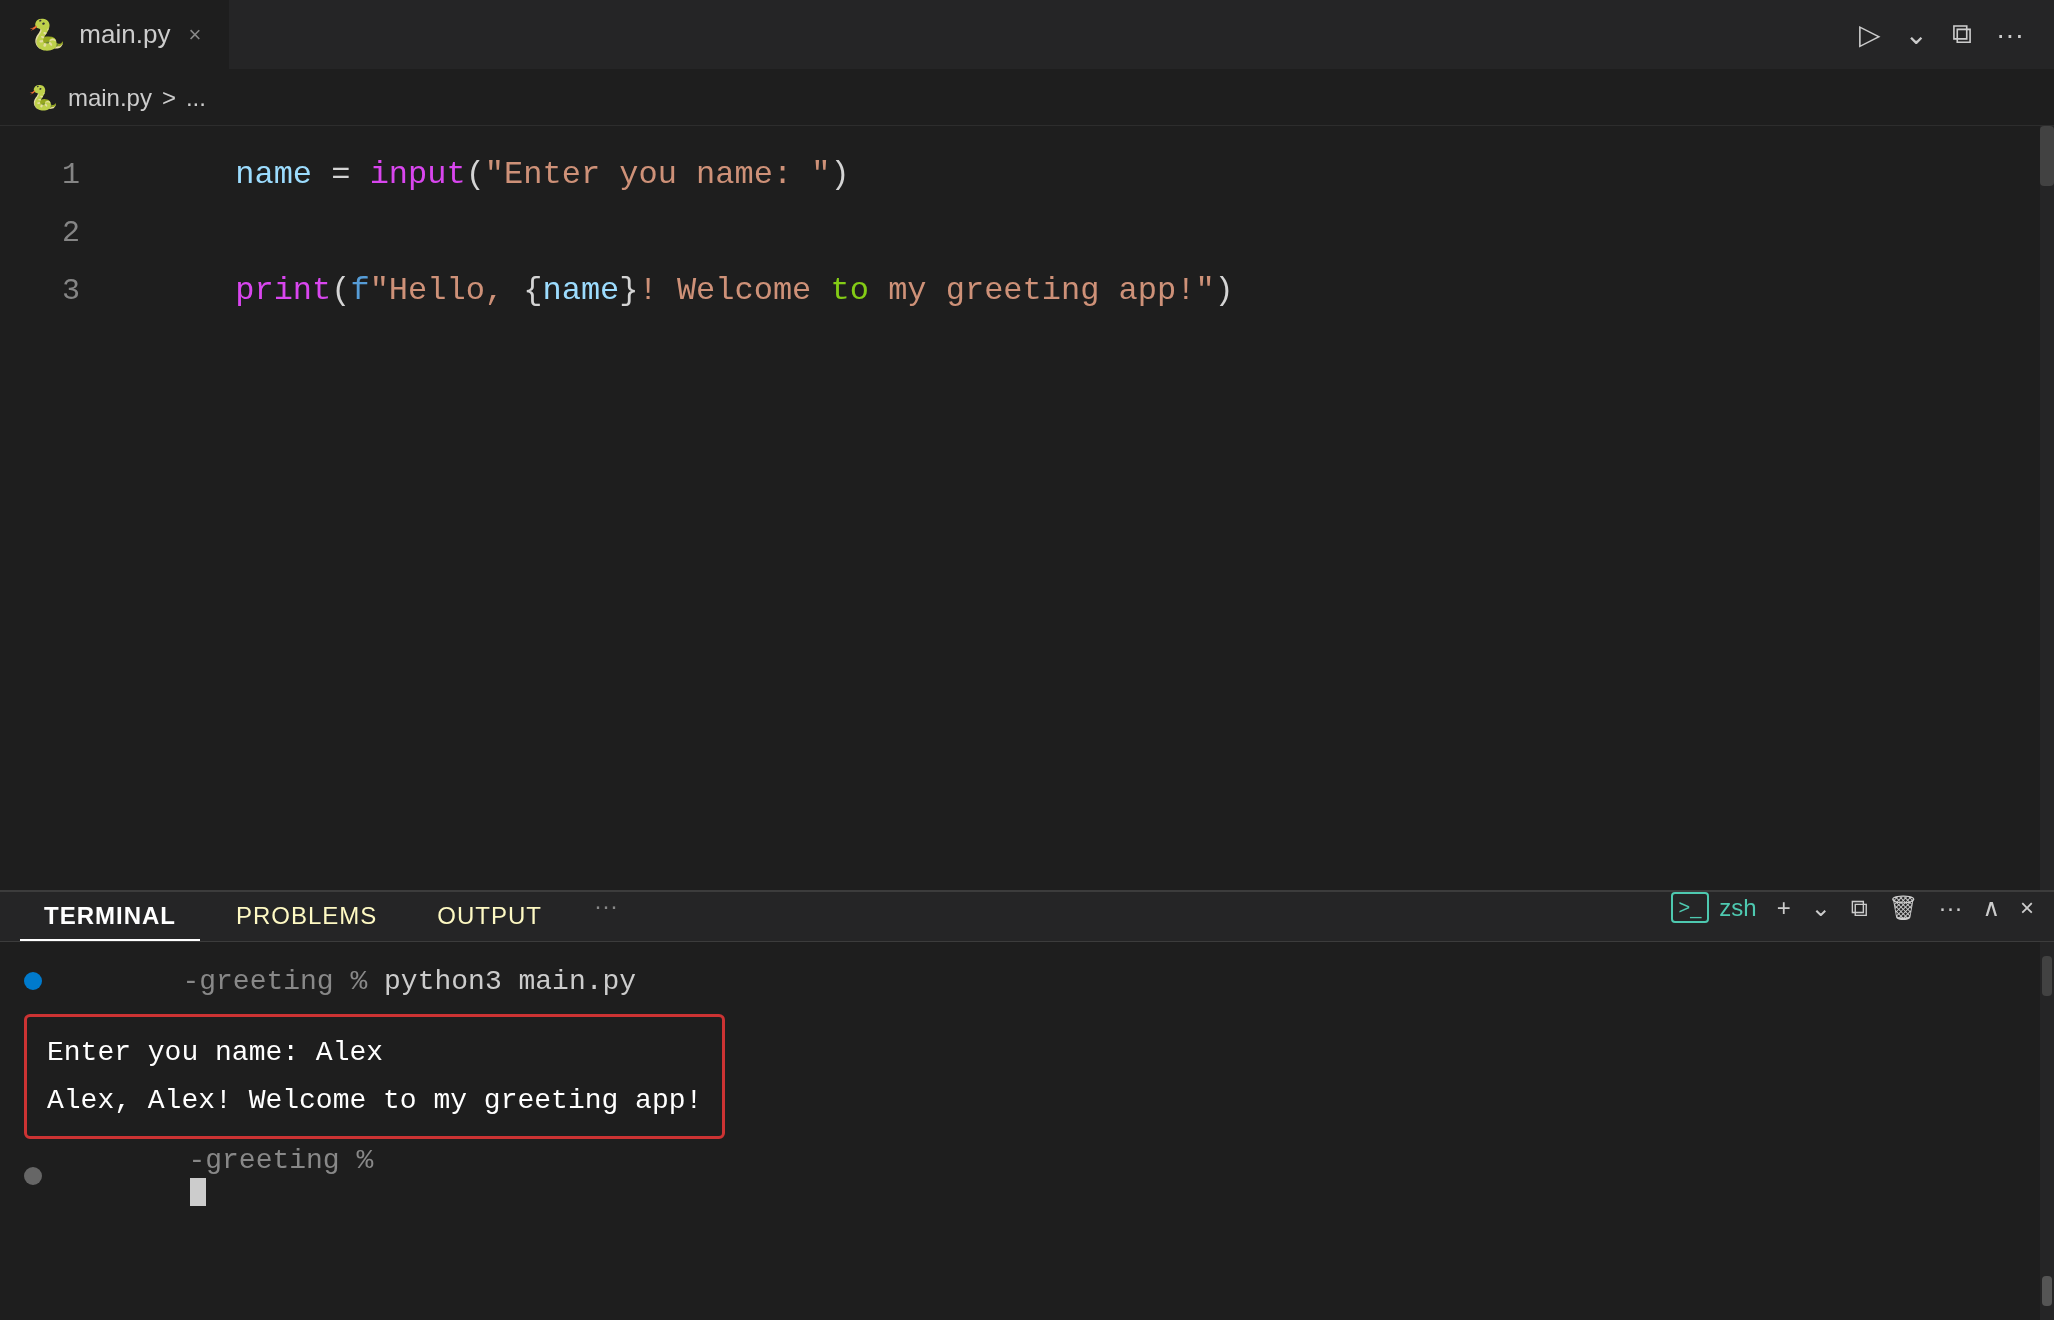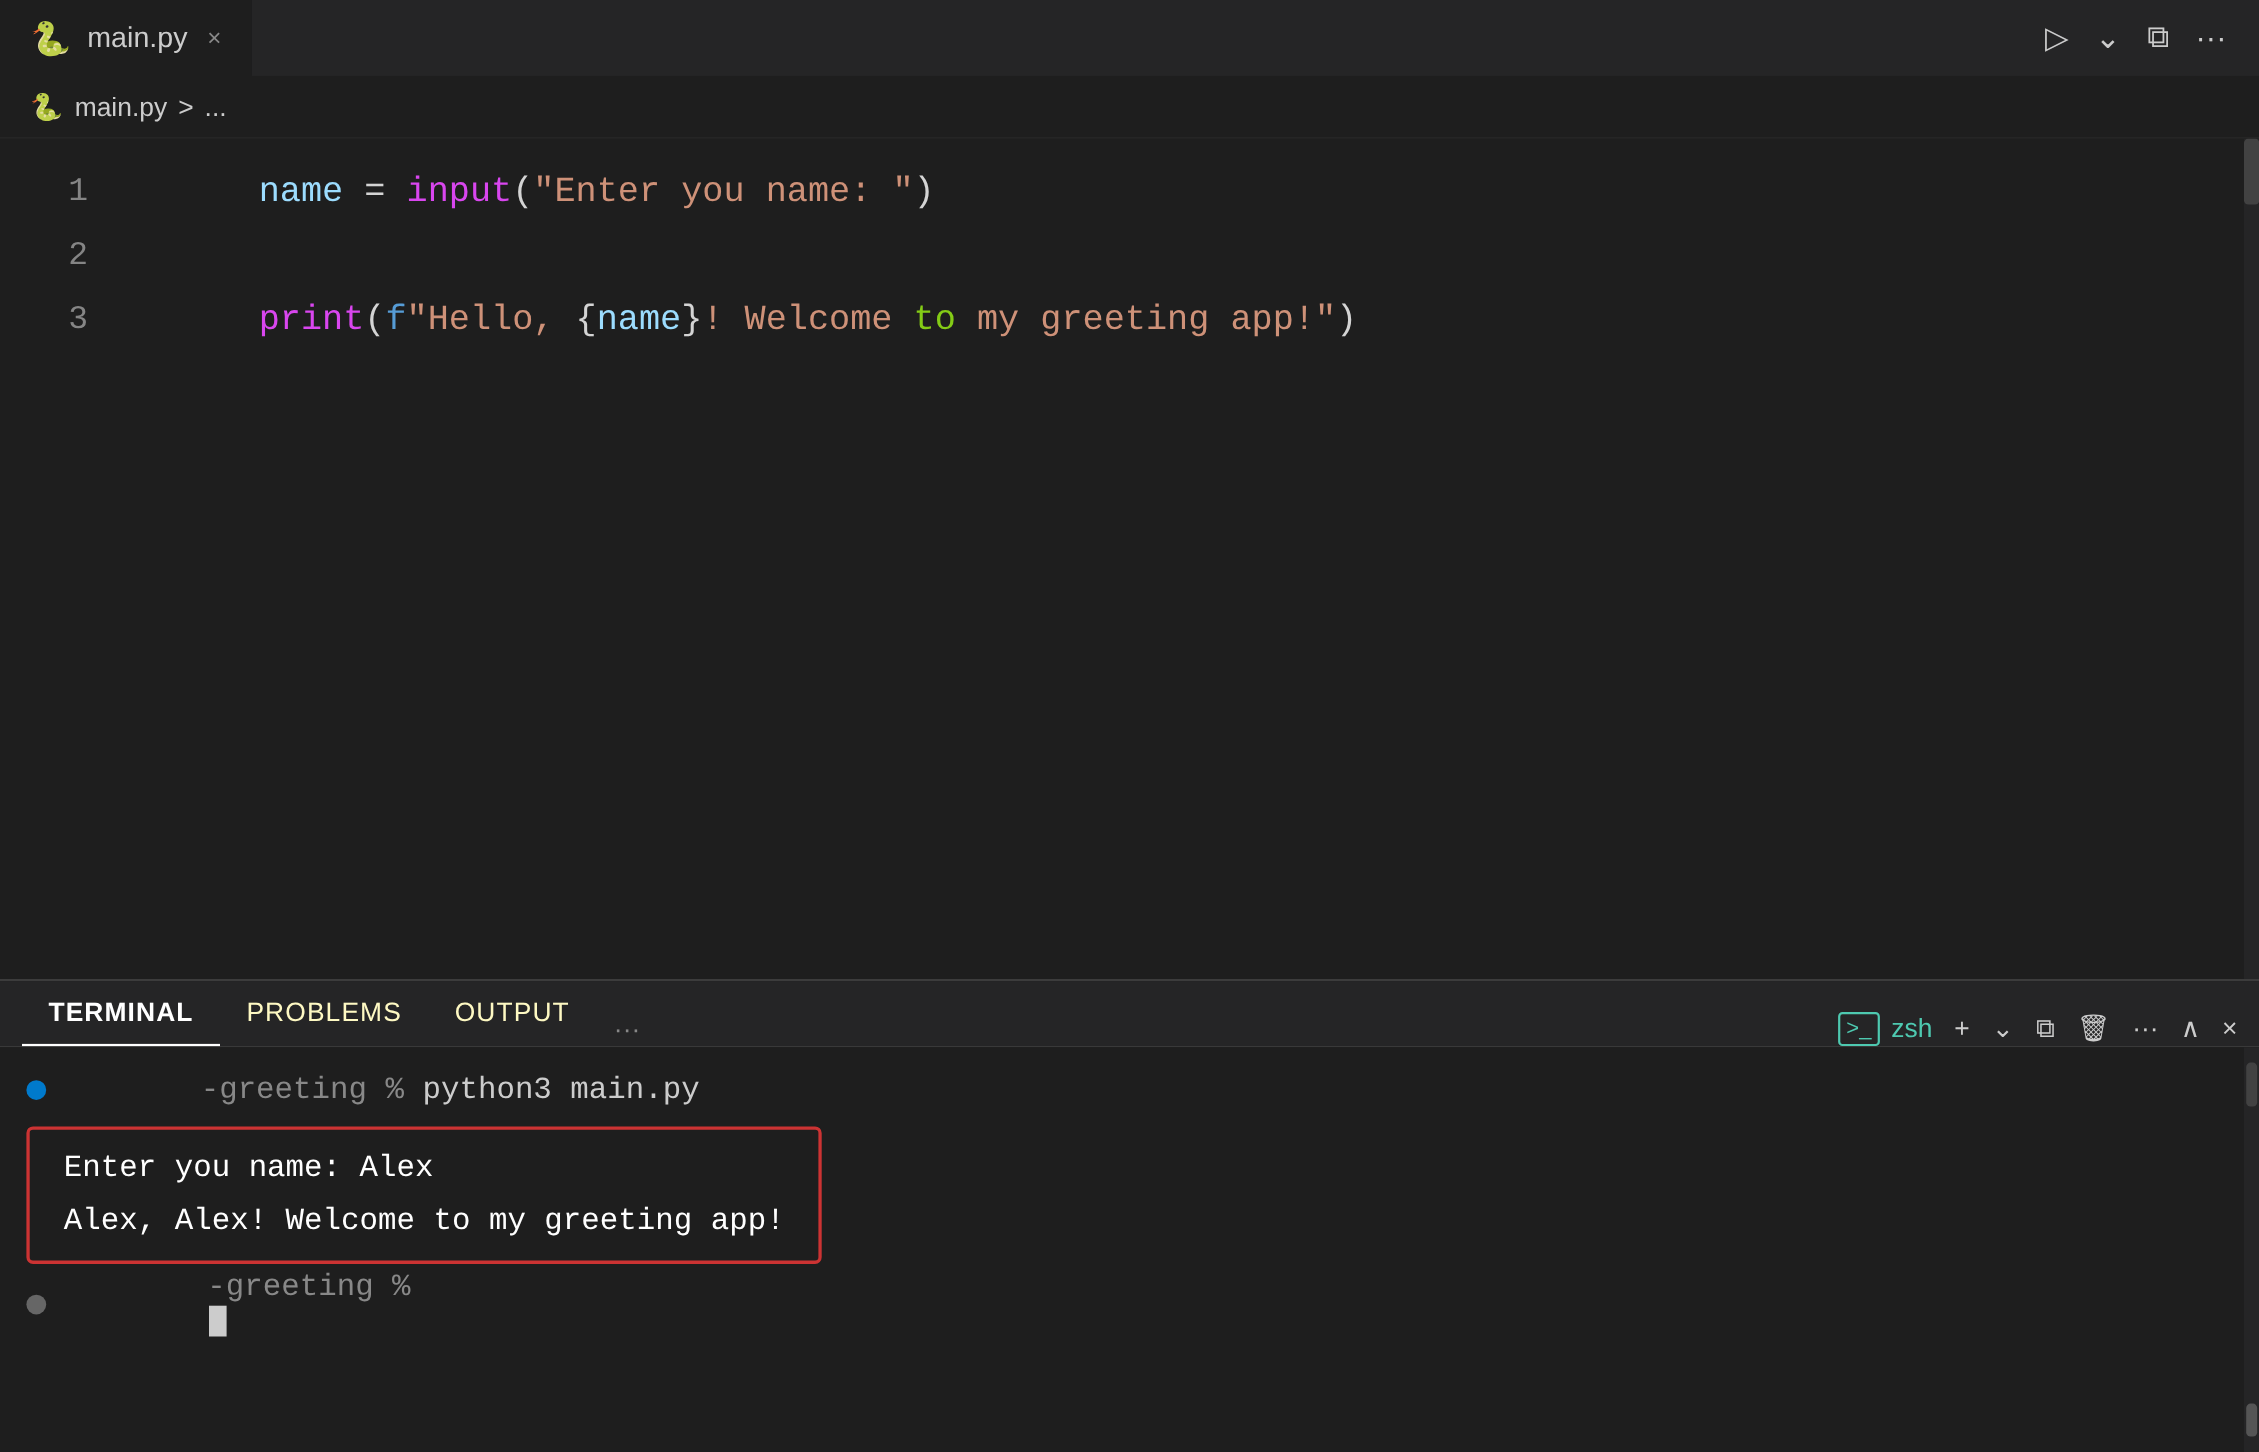--- a/index.html
+++ b/index.html
@@ -141,26 +141,26 @@
       background: #1e1e1e;
       border-top: 2px solid #3c3c3c;
       flex-shrink: 0;
       height: 430px;
       display: flex;
       flex-direction: column;
     }
 
     .terminal-tabs {
       display: flex;
-      align-items: flex-end;
-      height: 60px;
+      align-items: flex-start;
+      height: 50px;
       background: #252526;
       border-bottom: 1px solid #3c3c3c;
       padding: 0 20px;
-      gap: 0;
+      gap: 12px;
       flex-shrink: 0;
     }
 
     .terminal-tab {
       padding: 0 24px;
       height: 100%;
       display: flex;
       align-items: center;
       font-size: 24px;
       color: #cccccc;
@@ -247,21 +247,21 @@
       font-size: 28px;
     }
 
     .terminal-path {
       color: #888;
     }
 
     .highlighted-output {
       border: 3px solid #cc3333;
       border-radius: 6px;
-      padding: 12px 31px;
+      padding: 12px 20px;
       margin: 8px 0;
       color: #ffffff;
       font-size: 28px;
       line-height: 1.7;
       display: inline-block;
     }
 
     .terminal-prompt-line {
       display: flex;
       align-items: center;

